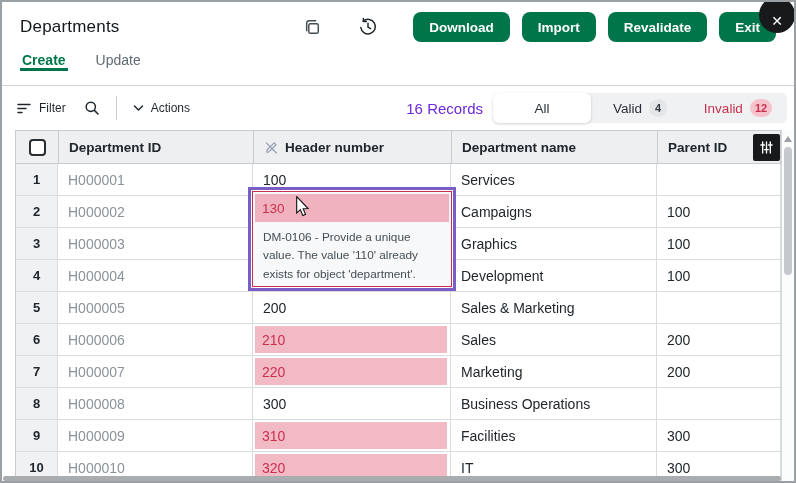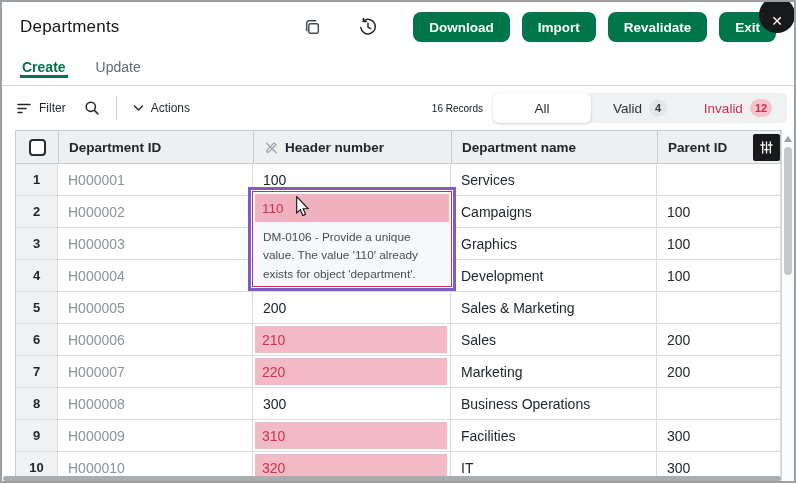--- a/index.html
+++ b/index.html
@@ -23,33 +23,33 @@
     background:#00754a; color:#fff; font-family:"Liberation Sans",sans-serif;
     font-size:13.5px; font-weight:bold; cursor:pointer;
   }
   .close-btn {
     position:absolute; left:757px; top:-5px; width:36px; height:36px; border:none;
     border-radius:50%; background:#17191b; color:#fff; font-size:14px; line-height:36px;
     text-align:center; cursor:pointer; z-index:30; padding-top:6px;
   }
 
   
-  .tabs { height:34px; display:flex; align-items:center; padding:0 18px; gap:26px; border-bottom:1px solid #cdd2d5; }
+  .tabs { height:34px; display:flex; align-items:flex-start; padding:0 18px; gap:26px; border-bottom:1px solid #cdd2d5; }
   .tab { display:flex; align-items:center; font-size:14px; color:#5f6b73; cursor:pointer;
          border-bottom:3px solid transparent; padding:0 2px; }
   .tab.active { color:#00754a; font-weight:bold; border-bottom-color:#00754a; }
 
   
   .toolbar { height:44px; display:flex; align-items:center; padding:0 7px 0 14px; }
   .tool-item { display:flex; align-items:center; gap:7px; cursor:pointer; font-size:12px; color:#1f262b; }
   .tool-filter { margin-right:18px; }
   .tool-search { margin-right:16px; }
   .tool-divider { width:1px; height:24px; background:#c9ced2; margin-right:16px; }
   .toolbar-spacer { flex:1; }
-  .records { font-size:10px; color:#0f172a; margin-right:10px; }
+  .records { font-size:15px; color:#6d28d9; margin-right:10px; }
   .segmented { display:flex; width:294px; height:30px; background:#f0f1f3; border-radius:6px; padding:0; }
   .seg { flex:1; display:flex; align-items:center; justify-content:center; gap:7px;
          font-size:13.5px; color:#2a3136; border-radius:6px; cursor:pointer; }
   .seg.active { background:#fff; box-shadow:0 1px 3px rgba(0,0,0,.18); }
   .seg.invalid { color:#c9304e; }
   .badge { min-width:18px; height:18px; border-radius:9px; font-size:11px; font-weight:bold;
            display:flex; align-items:center; justify-content:center; padding:0 5px; }
   .badge.gray { background:#e3e6e8; color:#343b40; }
   .badge.pink { background:#f6c3cd; color:#c9304e; }
 
@@ -294,21 +294,21 @@
       <div class="arrow-up"></div>
       <div class="thumb"></div>
     </div>
   </div>
 
   <div class="hscroll"></div>
 
   <div class="sel">
     <div class="sel-red">
       <div class="sel-cell">
-        <span>110</span>
+        <span>130</span>
       </div>
       <div class="sel-tip">DM-0106 - Provide a unique value. The value '110' already exists for object 'department'.</div>
     </div>
   </div>
   <div class="cursor-arrow">
     <svg width="15" height="21" viewBox="0 0 12 18">
       <path d="M1 0.5 L1 14.6 L4.2 11.7 L6.2 16.7 L8.6 15.7 L6.6 10.9 L10.8 10.7 Z" fill="#ffffff" stroke="#1a1a1a" stroke-width="1"></path>
     </svg>
   </div>
 

